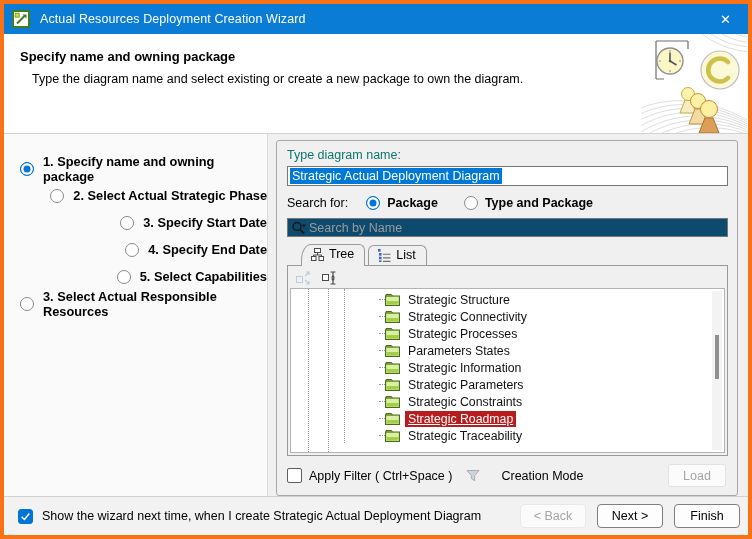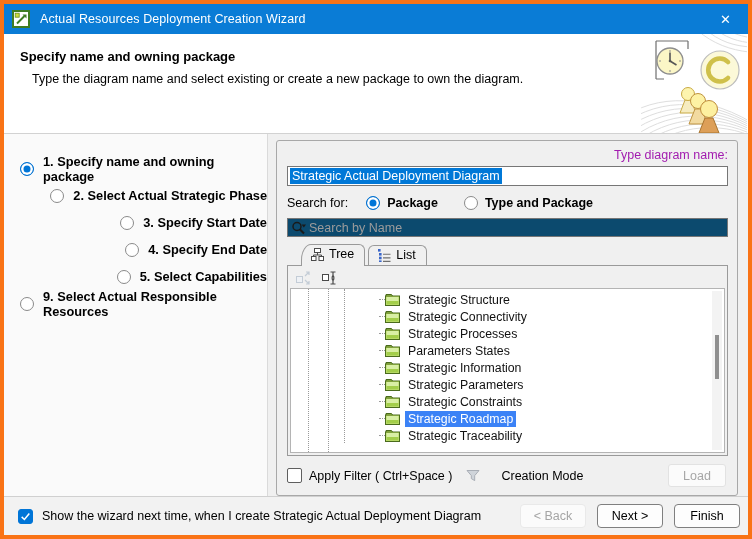--- a/index.html
+++ b/index.html
@@ -21,21 +21,21 @@
 
   
   .bodyrow{flex:1;display:flex;min-height:0;background:#f0f0f0;}
   .steps{width:264px;flex:none;background:#fafafa;border-right:1px solid #dadada;padding:21px 0 0 16px;}
   .step{display:flex;align-items:center;gap:9px;height:27px;font-weight:bold;font-size:12.8px;color:#000;justify-content:flex-end;}
   .radio{width:14px;height:14px;border-radius:50%;border:1px solid #8a8a8a;background:#fff;flex:none;}
   .radio.sel{border:1px solid #0070d0;background:#0075d7;box-shadow:inset 0 0 0 2.5px #fff, inset 0 0 0 8px #0075d7;}
 
   .rightpane{flex:1;padding:6px 10px 0 8px;min-width:0;}
   .groupbox{border:1px solid #a8a8a8;border-radius:3px;height:356px;padding:7px 9px 8px 10px;display:flex;flex-direction:column;background:#f0f0f0;}
-  .field-label{font-size:12.5px;color:#a21caf;margin-bottom:4px;text-align:right;}
+  .field-label{font-size:12.5px;color:#0f766e;margin-bottom:4px;}
   .name-input{height:20px;flex:none;background:#fff;border:1px solid #767676;display:flex;align-items:center;padding:0 2px;font-size:12.5px;overflow:hidden;}
   .selected-text{background:#0078d7;color:#fff;padding:1px 2px;white-space:nowrap;}
 
   .search-row{display:flex;align-items:center;margin-top:10px;font-size:12.5px;}
   .search-for-label{margin-right:18px;}
   .radio-opt{display:flex;align-items:center;gap:7px;margin-right:26px;font-weight:bold;}
   .search-input{margin-top:8px;flex:none;height:19px;border:1px solid #767676;background:#0c4a6e;display:flex;align-items:center;padding:0 3px;gap:1px;}
   .placeholder{color:#9b9b9b;font-size:12.5px;}
 
   .tabs{display:flex;margin:6px 0 0 14px;position:relative;z-index:2;gap:3px;align-items:flex-end;}
@@ -46,21 +46,21 @@
   .toolbar{height:21px;flex:none;display:flex;align-items:center;gap:9px;padding-left:4px;}
   .toolbtn{width:17px;height:16px;display:flex;align-items:center;justify-content:center;}
 
   .treeview{flex:1;background:#fff;border:1px solid #b4b4b4;position:relative;overflow:hidden;padding-top:2px;min-height:0;padding-left:34px;}
   .guide{position:absolute;top:0;bottom:0;width:0;border-left:1px dotted #9a9a9a;}
   .g1{left:17px}.g2{left:37px}.g3{left:53px;bottom:9px;}
   .tree-row{height:17px;display:flex;align-items:center;padding-left:60px;position:relative;font-size:12.3px;color:#111;}
   .tree-row::before{content:"";position:absolute;left:54px;width:6px;top:8px;border-top:1px dotted #9a9a9a;}
   .folder{width:15px;height:13px;margin-right:5px;flex:none;}
   .tree-label{padding:1px 3px;white-space:nowrap;}
-  .tree-row.selected .tree-label{background:#3b82f6;color:#fff;}
+  .tree-row.selected .tree-label{background:#b91c1c;color:#fff;text-decoration:underline;}
   .scrollbar{position:absolute;top:2px;right:2px;bottom:2px;width:10px;background:#f3f3f3;}
   .scroll-thumb{position:absolute;top:44px;left:3px;width:4px;height:44px;background:#8f8f8f;}
 
   .gb-bottom{display:flex;align-items:center;margin-top:8px;gap:7px;font-size:12.5px;flex:none;}
   .checkbox{width:15px;height:15px;border:1px solid #5f5f5f;border-radius:2px;background:#fff;flex:none;}
   .checkbox.checked{background:#0075d7;border-color:#0075d7;border-radius:3px;display:flex;align-items:center;justify-content:center;}
   .funnel-wrap{margin-left:7px;display:flex;align-items:center;}
   .creation-mode{margin-left:14px;}
   .load-button{margin-left:auto;margin-right:2px;width:58px;height:23px;border:1px solid #e2e2e2;background:#fbfbfb;color:#a6a6a6;border-radius:3px;font-size:12.5px;display:flex;align-items:center;justify-content:center;}
 
@@ -147,21 +147,21 @@
       <div class="step">
         <span class="radio"></span>
         <span>4. Specify End Date</span>
       </div>
       <div class="step">
         <span class="radio"></span>
         <span>5. Select Capabilities</span>
       </div>
       <div class="step">
         <span class="radio"></span>
-        <span>9. Select Actual Responsible Resources</span>
+        <span>3. Select Actual Responsible Resources</span>
       </div>
     </div>
 
     <div class="rightpane">
       <div class="groupbox">
 
         <div class="field-label">Type diagram name:</div>
         <div class="name-input">
           <span class="selected-text">Strategic Actual Deployment Diagram</span>
         </div>

